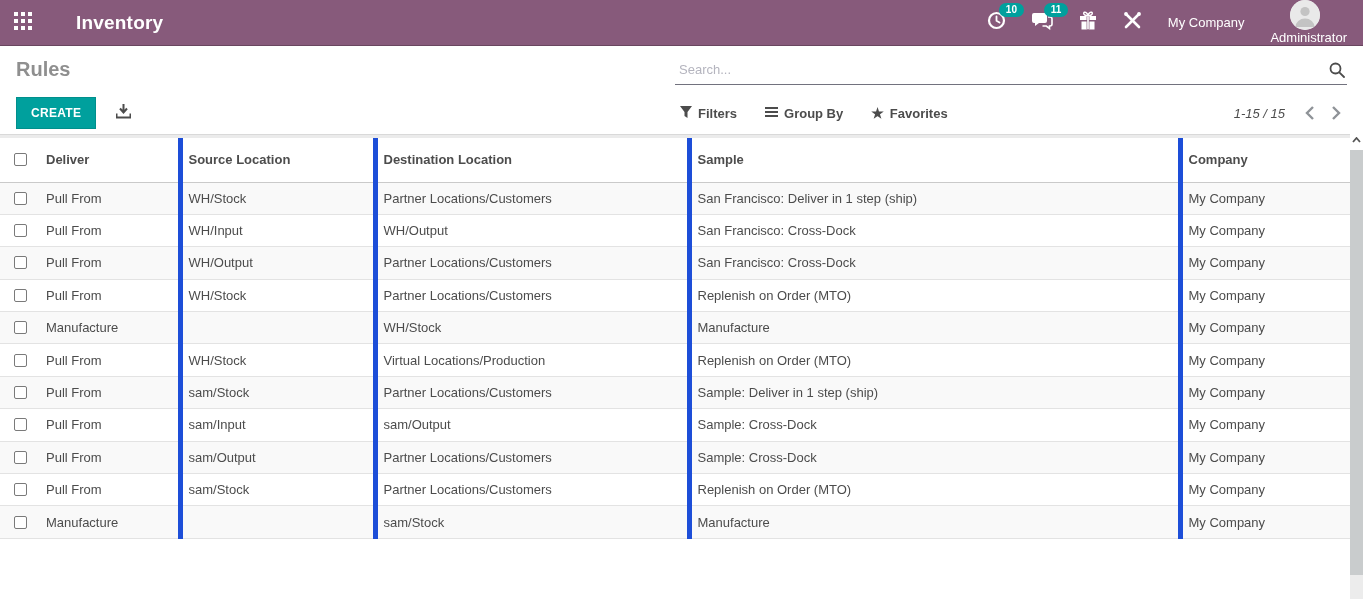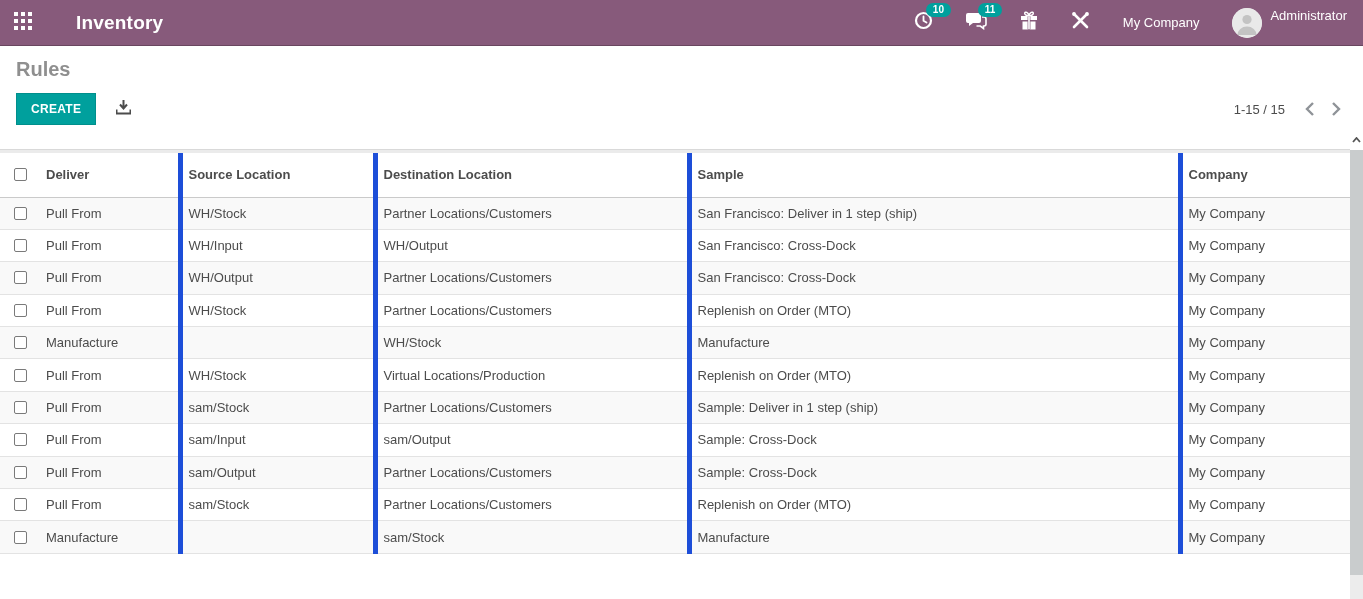--- a/index.html
+++ b/index.html
@@ -6,50 +6,50 @@
   html,body { width:1363px; height:599px; overflow:hidden; background:#fff;
     font-family:"Liberation Sans", sans-serif; color:#4c4c4c; }
 
   
   .topbar { height:46px; background:#875A7B; display:flex; align-items:center;
     color:#fff; border-bottom:1px solid #69465f; padding:0 10px 0 0; }
   .apps-btn { width:46px; height:46px; display:flex; align-items:center; justify-content:center; cursor:pointer; }
   .brand { font-size:19px; font-weight:bold; margin:0 36px 0 30px; letter-spacing:.2px; }
   .menu { display:flex; gap:30px; font-size:13px; }
   .menu-item { cursor:pointer; padding:4px 2px; white-space:nowrap; }
-  .topbar-right { margin-left:auto; display:flex; align-items:center; gap:33px; padding-right:6px; }
+  .topbar-right { margin-left:auto; display:flex; align-items:center; gap:26px; padding-right:6px; }
   .icon-wrap { position:relative; display:flex; align-items:center; cursor:pointer; }
   .badge { position:absolute; top:-8px; left:12px; background:#00A09D; color:#fff;
     font-size:10px; font-weight:bold; border-radius:9px; padding:2px 7px; line-height:1; }
   .company-name, .user-name { font-size:13px; cursor:pointer; white-space:nowrap; }
   .avatar { width:30px; height:30px; border-radius:50%; background:#e9e9e9; overflow:hidden;
     display:flex; align-items:flex-end; justify-content:center; margin-right:8px; }
-  .user-block { display:flex; align-items:flex-start; cursor:pointer; }
+  .user-block { display:flex; align-items:center; cursor:pointer;flex-direction:column; }
 
   
   .control-panel { padding:10px 16px 0 16px; background:#fff; }
   .cp-row1 { display:flex; align-items:flex-start; }
   .view-title { font-size:20px; color:#8f8f8f; font-weight:700; margin-top:2px; }
   .search-box { margin-left:auto; width:672px; position:relative; }
   .search-input { width:100%; border:none; border-bottom:1px solid #72727e; outline:none;
     font-size:13px; padding:6px 26px 7px 4px; color:#4c4c4c; background:transparent;
     font-family:"Liberation Sans", sans-serif; }
   .search-input::placeholder { color:#b4b4be; }
   .search-icon-btn { position:absolute; right:2px; top:6px; cursor:pointer; }
 
-  .cp-row2 { display:flex; align-items:center; margin-top:12px; padding-bottom:24px; }
+  .cp-row2 { display:flex; align-items:center; margin-top:12px; padding-bottom:5px; }
   .btn-create { background:#00A09D; border:1px solid #008f8c; color:#fff; font-size:12px;
     font-weight:bold; padding:8px 14px; cursor:pointer; letter-spacing:.3px;
     font-family:"Liberation Sans", sans-serif; }
   .export-btn { margin-left:20px; cursor:pointer; display:flex; align-items:center; }
   .cp-middle { position:absolute; left:680px; display:flex; gap:28px; align-items:center; }
   .cp-tool { display:flex; align-items:center; gap:6px; font-size:13px; font-weight:bold;
     color:#4c4c4c; cursor:pointer; white-space:nowrap; }
   .star-glyph { font-size:14px; color:#4c4c4c; }
-  .pager { margin-left:auto; display:flex; align-items:center; gap:4px; }
+  .pager { margin-left:auto; display:flex; align-items:center; gap:4px;font-style:italic; }
   .pager-text { font-size:13px; color:#4c4c4c; margin-right:10px; }
   .pager-btn { cursor:pointer; padding:2px 6px; display:flex; align-items:center; }
 
   
   .table-zone { border-top:1px solid #d9d9d9; background:#ebebeb; padding-top:3px; position:relative; }
   .table-scroll { background:#fff; margin-right:13px; }
   table { border-collapse:collapse; table-layout:fixed; width:1350px; font-size:13px; }
   col.c-check { width:40px; } col.c-action { width:140px; } col.c-source { width:195px; }
   col.c-dest { width:314px; } col.c-route { width:491px; } col.c-company { width:auto; }
   thead th { text-align:left; font-weight:bold; color:#4c4c4c; height:44px;
@@ -144,31 +144,66 @@
         </svg>
       </span>
       <span class="user-name">Administrator</span>
     </div>
   </div>
 </div>
 
 <div class="control-panel" style="position:relative;">
   <div class="cp-row1">
     <div class="view-title">Rules</div>
+    <div class="search-box">
+      <input class="search-input" type="text" placeholder="Search..." style="">
+      <span class="search-icon-btn">
+        <svg width="16" height="16" viewBox="0 0 16 16">
+          <circle cx="6.5" cy="6.5" r="5" fill="none" stroke="#4c4c4c" stroke-width="1.8"></circle>
+          <line x1="10.3" y1="10.3" x2="15" y2="15" stroke="#4c4c4c" stroke-width="1.8" stroke-linecap="round"></line>
+        </svg>
+      </span>
+    </div>
   </div>
   <div class="cp-row2">
     <button class="btn-create">CREATE</button>
     <span class="export-btn">
       <span>
         <svg width="15" height="15" viewBox="0 0 15 15">
           <path d="M7.5 0 v7 M4 4.5 L7.5 8.5 L11 4.5" fill="none" stroke="#4c4c4c" stroke-width="2"></path>
           <path d="M0.5 9.5 v4 h14 v-4" fill="none" stroke="#4c4c4c" stroke-width="2"></path>
         </svg>
       </span>
     </span>
+    <div class="cp-middle">
+      <span class="cp-tool">
+        <span>
+          <svg width="12" height="12" viewBox="0 0 12 12">
+            <path d="M0 0 h12 L7.5 6 v6 l-3 -2 v-4 z" fill="#4c4c4c"></path>
+          </svg>
+        </span>
+        <span>Filters</span>
+      </span>
+      <span class="cp-tool">
+        <span>
+          <svg width="13" height="12" viewBox="0 0 13 12">
+            <g stroke="#4c4c4c" stroke-width="2">
+                <line x1="0" y1="2" x2="13" y2="2"></line>
+                <line x1="0" y1="6" x2="13" y2="6"></line>
+                <line x1="0" y1="10" x2="13" y2="10"></line>
+              </g>
+          </svg>
+        </span>
+        <span>Group By</span>
+      </span>
+      <span class="cp-tool">
+        <span class="star-glyph">★</span>
+        <span>Favorites</span>
+      </span>
+    </div>
     <div class="pager">
       <span class="pager-text">1-15 / 15</span>
       <span class="pager-btn">
         <svg width="10" height="14" viewBox="0 0 10 14">
             <polyline points="8,1 2,7 8,13" fill="none" stroke="#8f9398" stroke-width="2.4"></polyline>
           </svg>
       </span>
       <span class="pager-btn">
         <svg width="10" height="14" viewBox="0 0 10 14">
             <polyline points="2,1 8,7 2,13" fill="none" stroke="#8f9398" stroke-width="2.4"></polyline>

